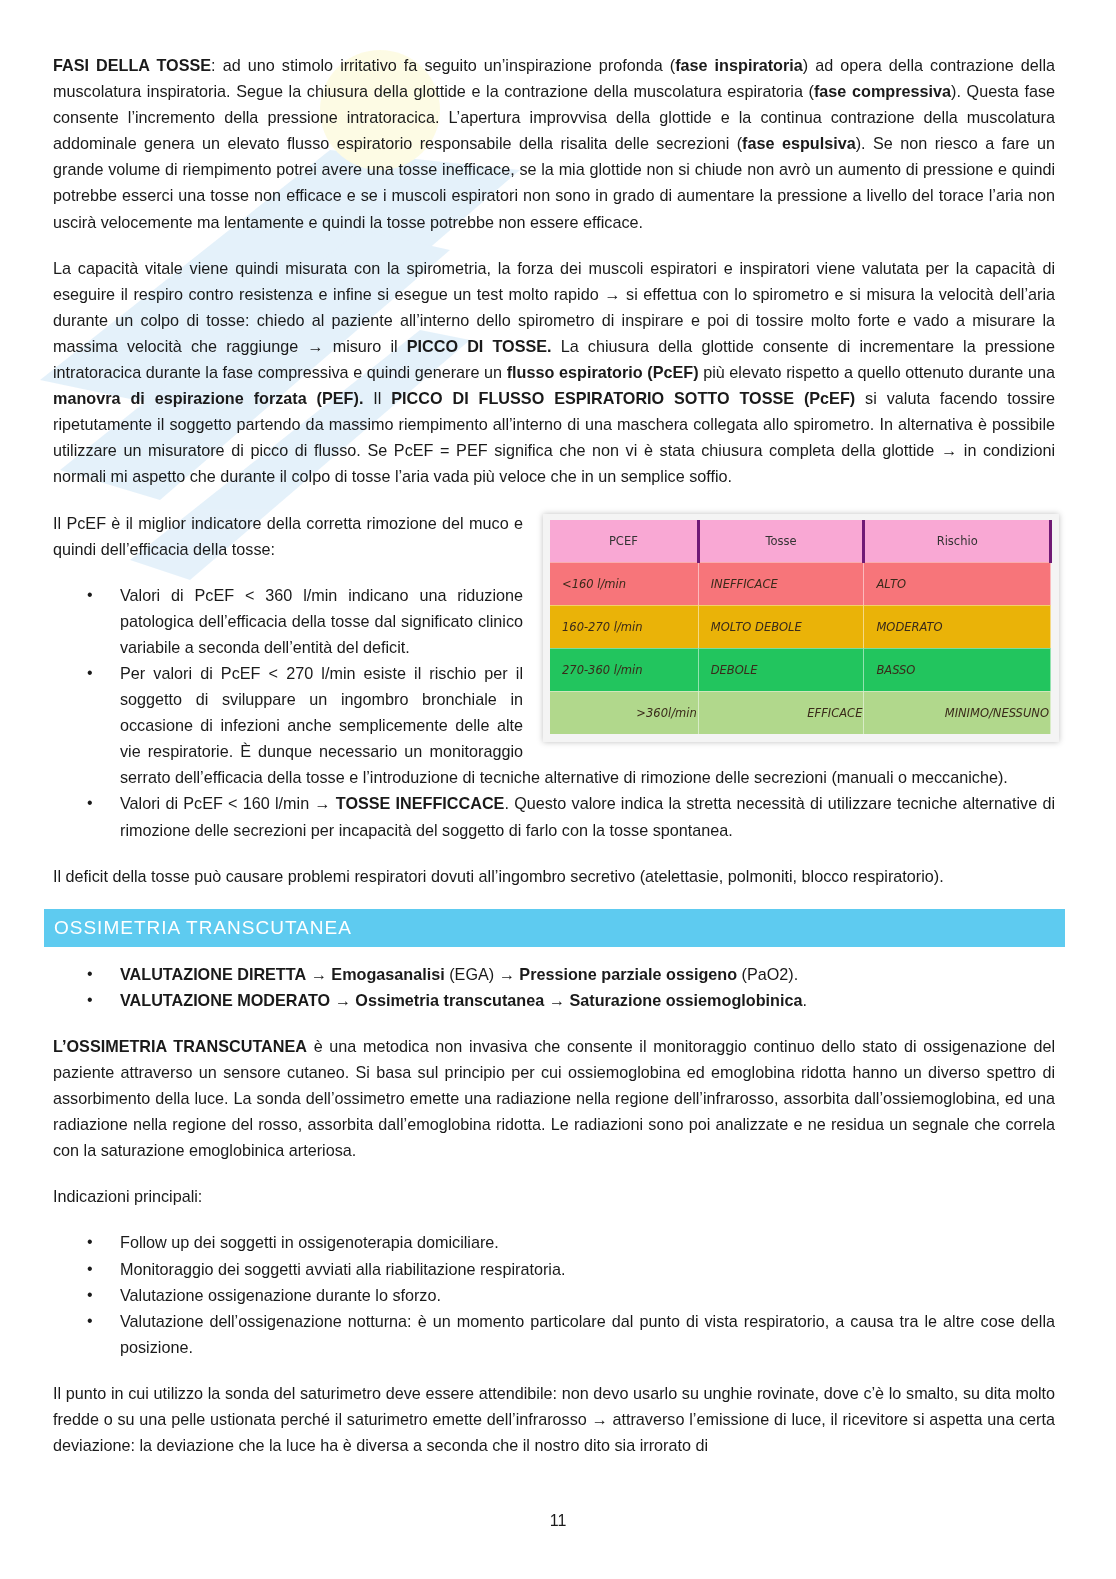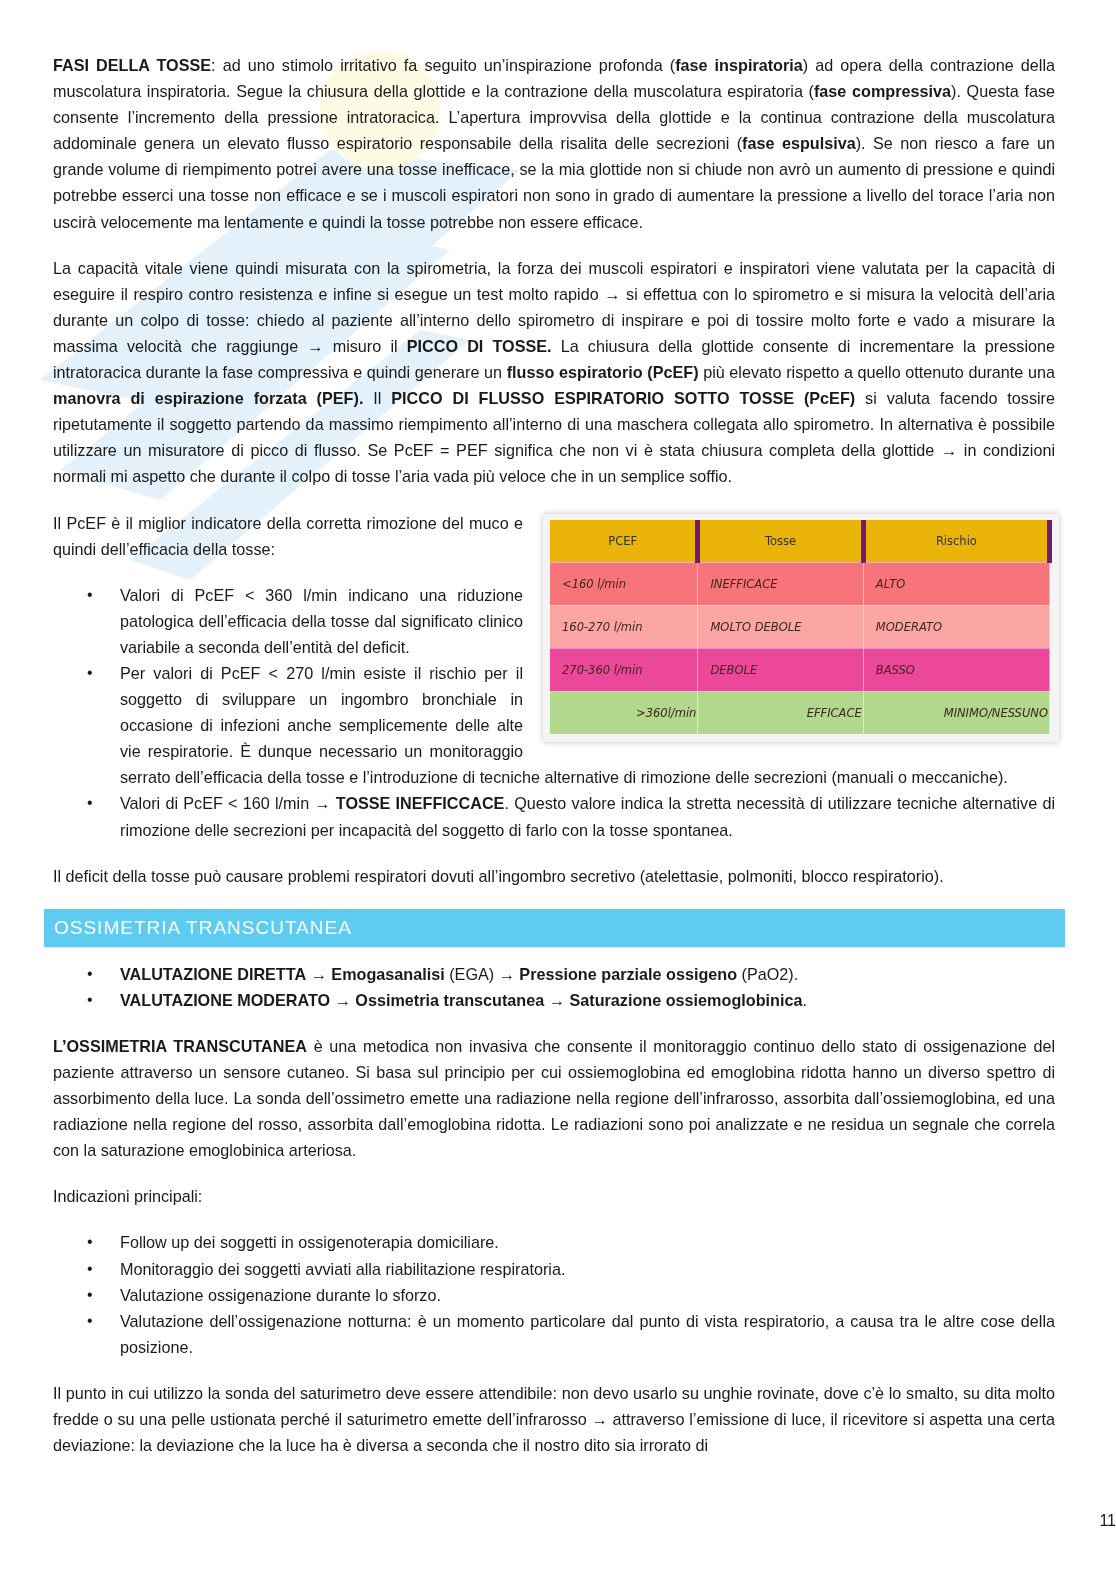--- a/index.html
+++ b/index.html
@@ -9,29 +9,29 @@
   .page { position: absolute; left: 53px; top: 52px; width: 1002px; z-index: 1; }
   p, li { font-size: 16.2px; line-height: 26.1px; margin: 0; text-align: justify; }
   p { margin-bottom: 20px; }
   b { font-weight: bold; }
   ul.bullets { list-style: none; margin: 0 0 20px 0; padding: 0; }
   ul.bullets li { position: relative; padding-left: 67px; }
   ul.bullets li::before { content: "\2022"; position: absolute; left: 34px; top: 0; font-size: 16px; }
   .float-table { float: right; width: 502px; margin: 4px -4px 8px 20px; box-shadow: 0 0 6px rgba(0,0,0,0.25);
                  padding: 6px 7px 8px 7px; background: #f4f4f4; }
   table.pcef { border-collapse: collapse; width: 100%; font-family: "DejaVu Sans", sans-serif; font-size: 11.5px; color: #3a2a1a; }
-  table.pcef th { background: #eab308; font-weight: normal; height: 40px; text-align: center; border-right: 5px solid #701a75; color: #333; }
+  table.pcef th { background: #f9a8d4; font-weight: normal; height: 40px; text-align: center; border-right: 3px solid #701a75; color: #333; }
   table.pcef td { height: 40px; padding-left: 12px; border-right: 1px solid rgba(255,255,255,0.5); border-top: 1px solid rgba(255,255,255,0.4); font-style: italic; }
   table.pcef tr.r0 td { background: #f7757a; }
-  table.pcef tr.r1 td { background: #fca5a5; }
-  table.pcef tr.r2 td { background: #ec4899; }
+  table.pcef tr.r1 td { background: #eab308; }
+  table.pcef tr.r2 td { background: #22c55e; }
   table.pcef tr.r3 td { background: #b1d88c; text-align: right; }
   .heading-bar { background: #5ecbf0; color: #ffffff; font-size: 19px; letter-spacing: 1px; height: 38px; line-height: 38px;
                  padding-left: 10px; margin: 0 -10px 14px -9px; clear: both; }
-  .page-number { position: absolute; left: 0; width: 1116px; top: 1512px; text-align: right; font-size: 16px; z-index: 1; }
+  .page-number { position: absolute; left: 0; width: 1116px; top: 1512px; text-align: center; font-size: 16px; z-index: 1; }
 </style>
 </head>
 <body>
 
 <svg class="watermark" viewBox="0 0 1116 1579">
   <g opacity="0.12">
     <polygon points="40,380 330,150 520,170 230,420" fill="#2a8fd8"></polygon>
     <polygon points="60,470 360,230 450,250 160,500" fill="#2a8fd8"></polygon>
     <circle cx="380" cy="110" r="60" fill="#f2e12a"></circle>
     <polygon points="130,560 420,330 470,340 190,580" fill="#2a8fd8"></polygon>

